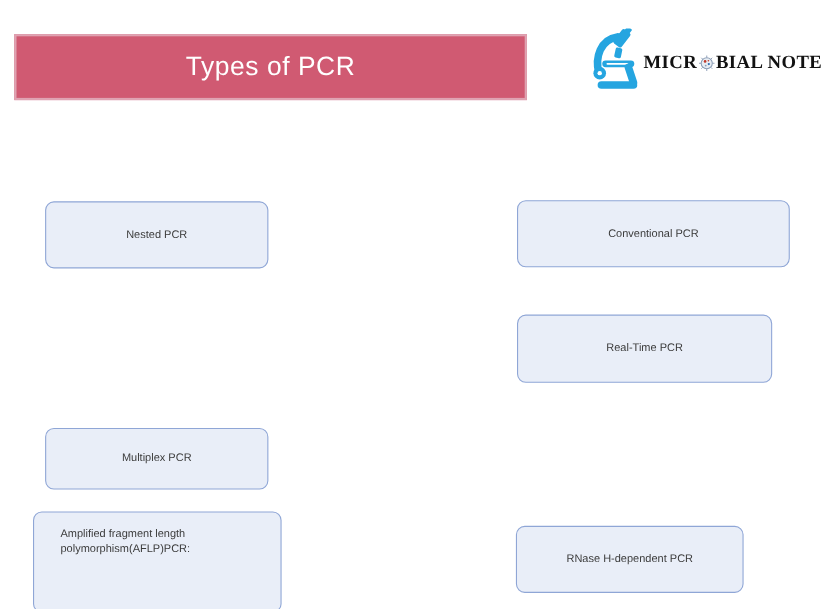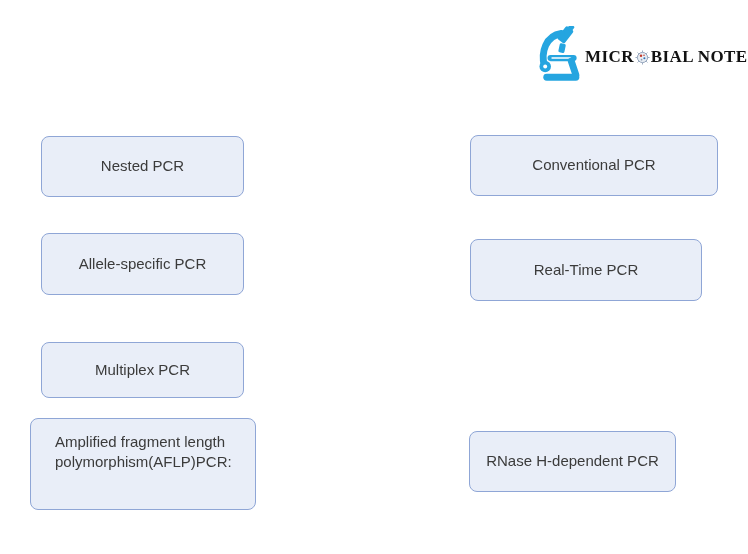--- a/index.html
+++ b/index.html
@@ -70,23 +70,24 @@
     position: absolute;
     box-sizing: border-box;
     background: var(--box-fill, #e9eef8);
     border: 1.5px solid var(--box-border, #8fa6d6);
     border-radius: 8px;
     display: flex;
     align-items: center;
     justify-content: center;
     text-align: center;
     color: var(--box-text, #3b3b3b);
-    font-size: 15px;
+    font-size: 10px;
     line-height: 1.35;
     padding: 8px 12px;
+    margin-top: 47px;
   }
   
   .box-l1 { left: 41px;  top: 136px; width: 203px; height: 61px; }
   .box-l2 { left: 41px;  top: 233px; width: 203px; height: 62px; }
   .box-l3 { left: 41px;  top: 342px; width: 203px; height: 56px; }
   .box-l4 {
     left: 30px; top: 418px; width: 226px; height: 92px;
     align-items: flex-start;
     justify-content: flex-start;
     text-align: left;
@@ -96,20 +97,23 @@
   .box-r1 { left: 470px; top: 135px; width: 248px; height: 61px; }
   .box-r2 { left: 470px; top: 239px; width: 232px; height: 62px; }
   .box-r3 { left: 470px; top: 328px; width: 208px; height: 64px; padding: 8px 26px; }
   .box-r4 { left: 469px; top: 431px; width: 207px; height: 61px; }
 </style>
 </head>
 <body>
 
 <div class="canvas">
 
+  <div class="banner">
+    <span class="banner-title">Types of PCR</span>
+  </div>
 
   <div class="logo">
     <span>
       <svg width="46" height="58" viewBox="0 0 60 74" fill="none" xmlns="http://www.w3.org/2000/svg">
 
         <g transform="rotate(38 38 11)">
           <rect x="32" y="0" width="12" height="21" rx="2.5" fill="#25a5e0"></rect>
           <rect x="34.5" y="-5" width="7" height="8" rx="1.5" fill="#25a5e0"></rect>
         </g>
 
@@ -149,23 +153,20 @@
           <circle cx="9.6" cy="5.6" r="0.8" fill="#c0392b"></circle>
         </svg>
       </span>
       <span>BIAL NOTES</span>
     </span>
   </div>
 
   <div class="box box-l1">
     <span>Nested PCR</span>
   </div>
-  <div class="box box-l2">
-    <span>Allele-specific PCR</span>
-  </div>
   <div class="box box-l3">
     <span>Multiplex PCR</span>
   </div>
   <div class="box box-l4">
     <span>Amplified fragment length polymorphism(AFLP)PCR:</span>
   </div>
 
   <div class="box box-r1">
     <span>Conventional PCR</span>
   </div>

